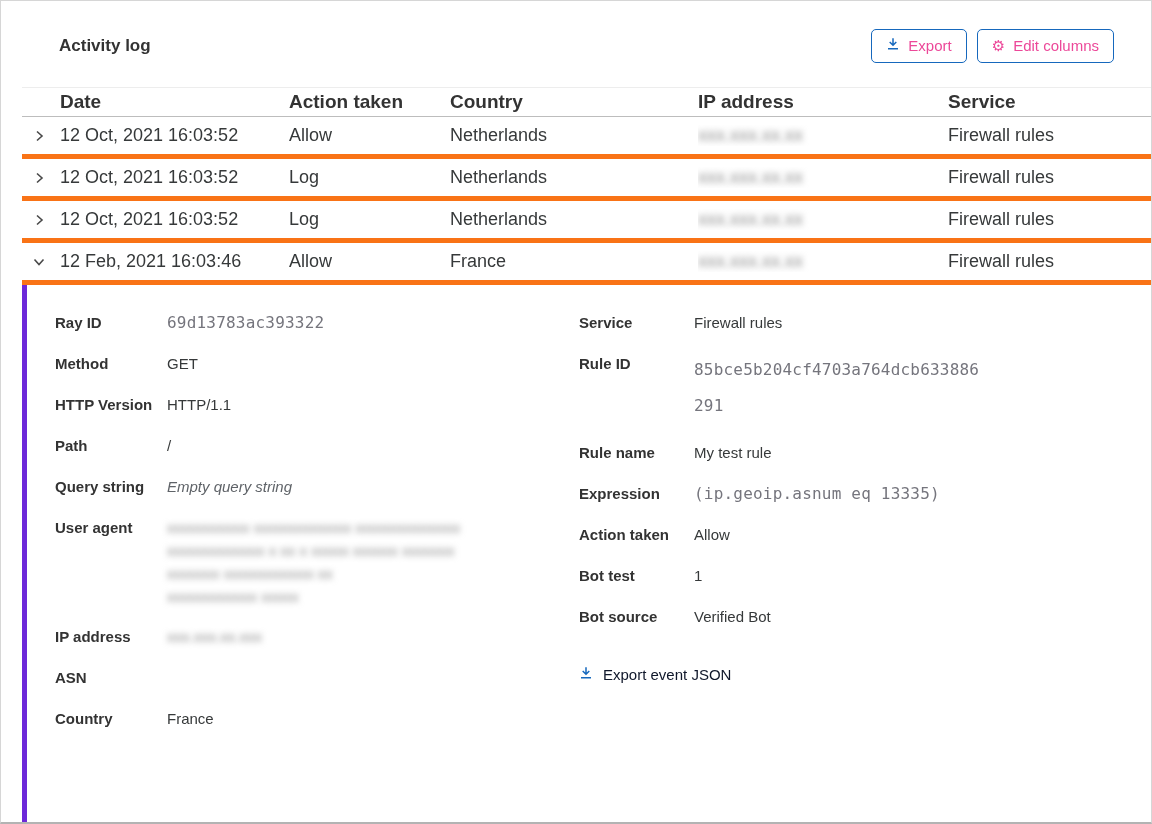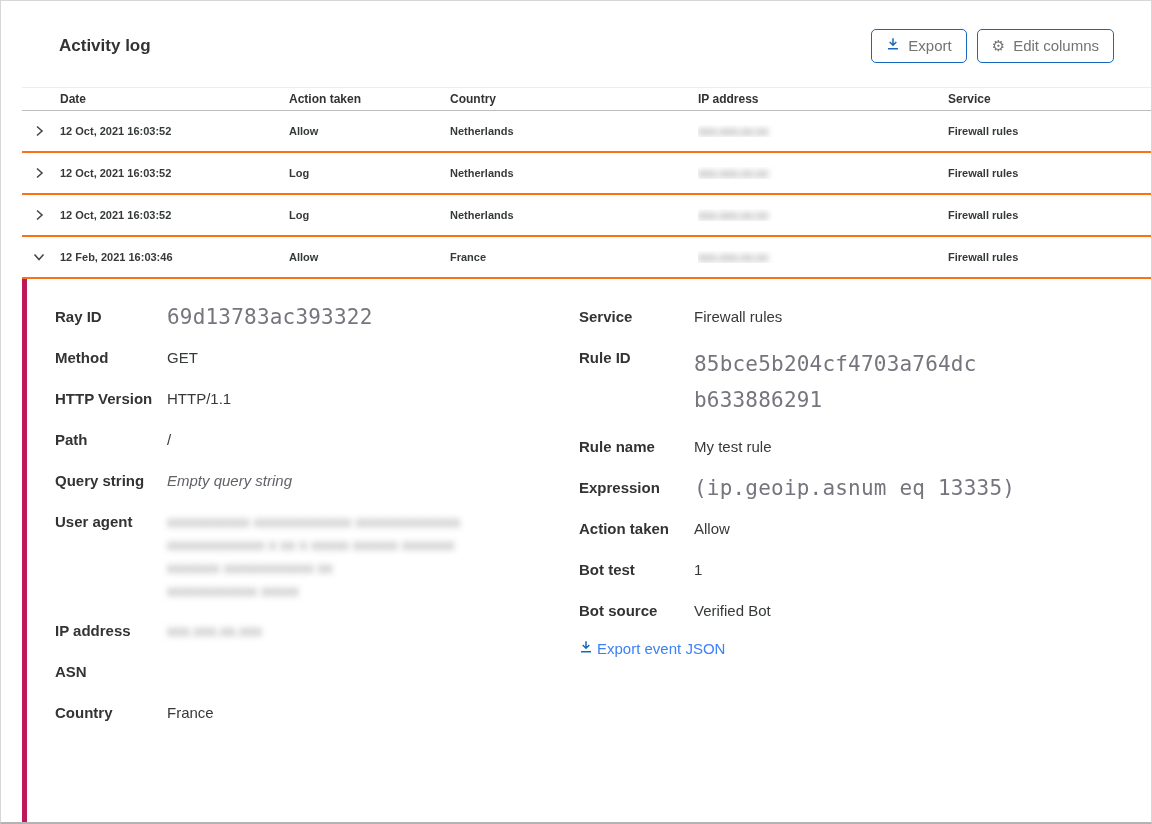--- a/index.html
+++ b/index.html
@@ -13,60 +13,60 @@
   }
 
   
   .topbar { display:flex; justify-content:space-between; align-items:center;
             padding:28px 37px 0 37px; }
   .title { font-size:17px; font-weight:700; color:#333; }
   .actions { display:flex; gap:10px; }
   .btn {
     display:inline-flex; align-items:center; gap:8px;
     background:#fff; border:1px solid #1668bd; border-radius:5px;
-    color:#737373; font-family:inherit; font-size:15px;
+    color:#ec4899; font-family:inherit; font-size:15px;
     padding:7px 14px; cursor:pointer; line-height:18px;
   }
   .gear-glyph { font-family:"DejaVu Sans",sans-serif; font-size:15px; line-height:15px; }
 
   
   .table { margin-top:24px; }
   .tr {
     display:grid;
     grid-template-columns:38px 229px 161px 248px 250px 1fr;
     align-items:center;
   }
-  .thead { height:24px; border-top:1px solid #ededed; border-bottom:1px solid #bdbdbd;
-           font-weight:700; font-size:12px; color:#333; }
-  .row { height:42px; border-bottom:2px solid #f97316; font-size:11px; cursor:pointer;font-weight:bold; }
+  .thead { height:30px; border-top:1px solid #ededed; border-bottom:1px solid #bdbdbd;
+           font-weight:700; font-size:19px; color:#333; }
+  .row { height:42px; border-bottom:5px solid #f97316; font-size:18px; cursor:pointer; }
   .chev-cell { padding-left:10px; display:flex; align-items:center; }
   .cell { padding-right:12px; white-space:nowrap; overflow:hidden; }
 
   .blurred { filter:blur(3px); color:#8d8d8d; user-select:none; white-space:nowrap; }
 
   
   .detail {
-    flex:1; border-left:5px solid #be185d;
+    flex:1; border-left:5px solid #6d28d9;
     padding:26px 0 0 28px; display:flex; align-items:flex-start;justify-content:flex-end;
   }
   .dcol-left  { width:524px; flex-shrink:0; }
   .dcol-right { flex:1; }
   .field { display:flex; align-items:flex-start; margin-bottom:17px; min-height:24px; }
   .flabel { width:112px; flex-shrink:0; font-weight:700; font-size:15px; color:#333;
             line-height:24px; }
   .dcol-right .flabel { width:115px; }
   .fvalue { font-size:15px; line-height:24px; color:#36393a; }
-  .mono { font-family:"DejaVu Sans Mono",monospace; font-size:21px; color:#75757d; letter-spacing:0.2px; }
+  .mono { font-family:"DejaVu Sans Mono",monospace; font-size:16px; color:#75757d; letter-spacing:0.2px; }
   .wrapid { max-width:290px; word-break:break-all; line-height:36px; }
   .italic { font-style:italic; color:#5f6368; }
   .ua-lines .blurred { display:block; line-height:23px; }
 
   .json-link {
-    display:inline-flex; align-items:center; gap:4px; margin-top:0;
-    color:#3b82f6; font-size:15px; cursor:pointer; background:none; border:none;
+    display:inline-flex; align-items:center; gap:10px; margin-top:20px;
+    color:#0f172a; font-size:15px; cursor:pointer; background:none; border:none;
     font-family:inherit; padding:0;
   }
 </style>
 </head>
 <body>
 
 <div class="page">
 
   <div class="topbar">
     <div class="title">Activity log</div>

